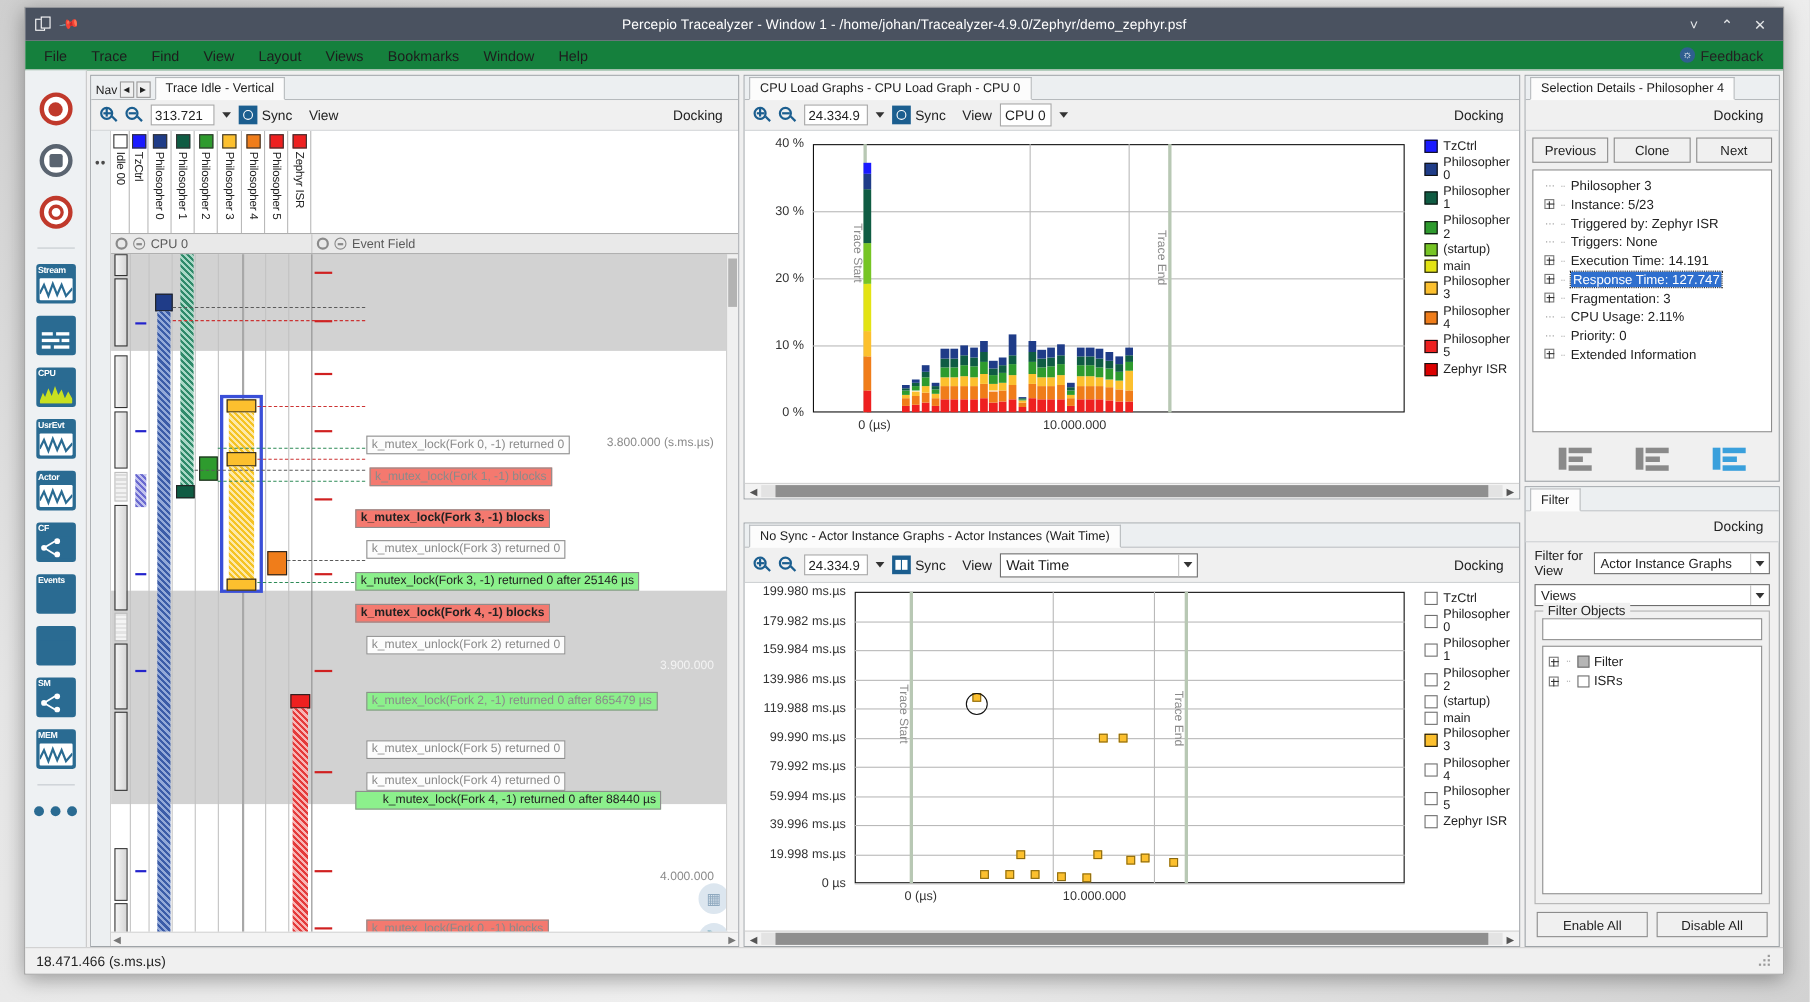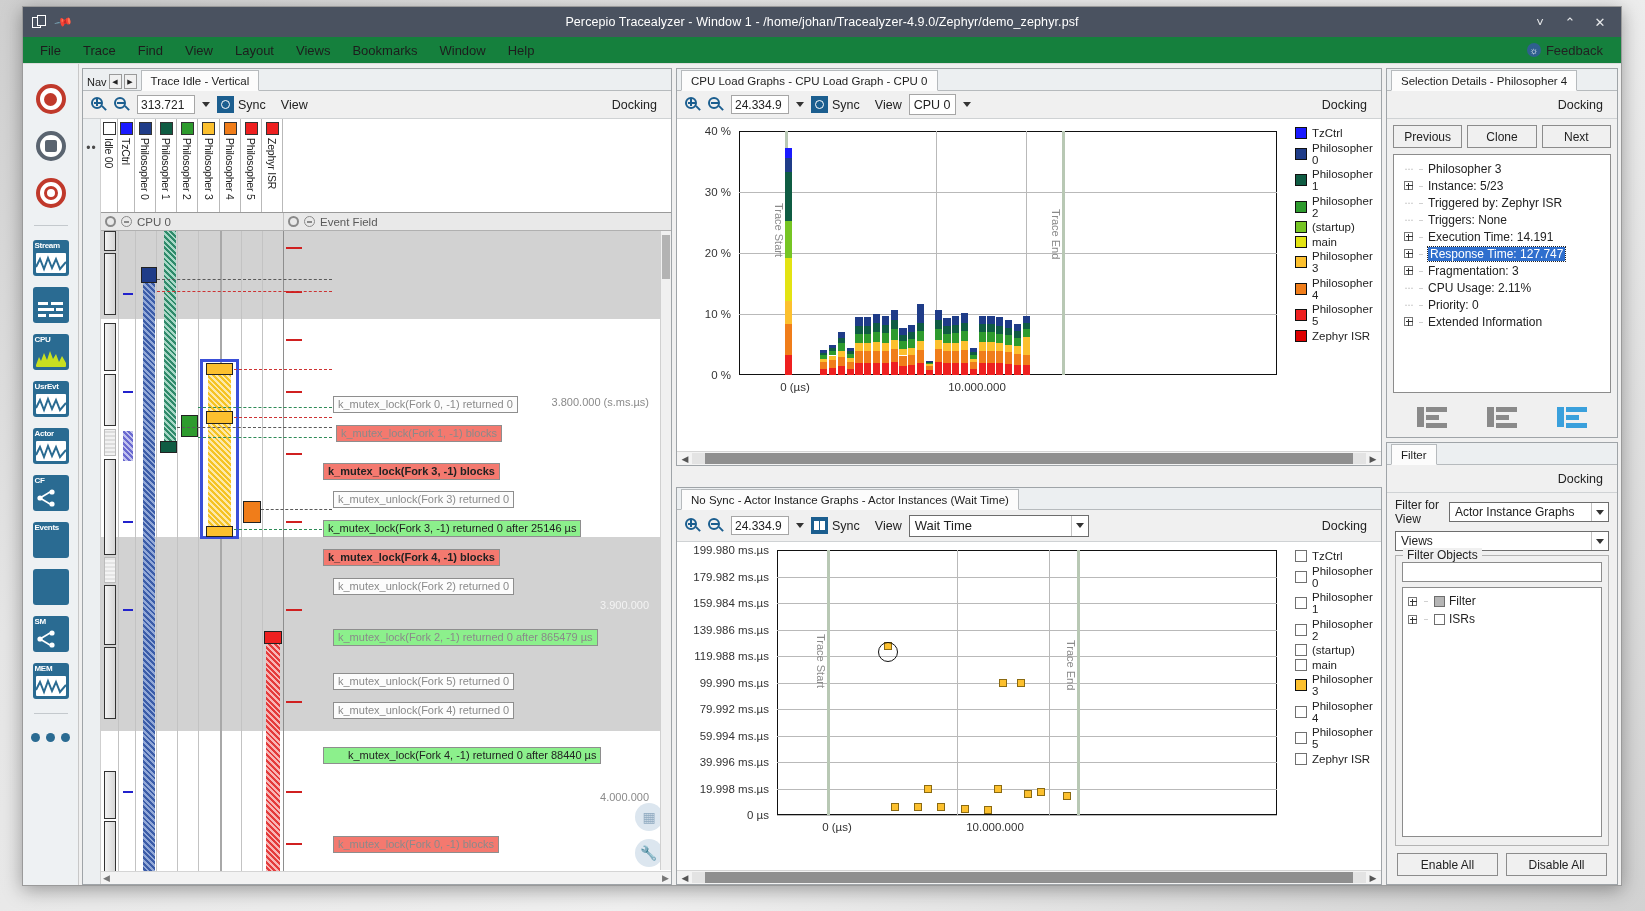--- a/index.html
+++ b/index.html
@@ -565,21 +565,21 @@
               <div class="evt-label evt-dim" style="left:232px;top:165px;">k_mutex_lock(Fork 0, -1) returned 0</div>
               <div class="evt-label evt-red evt-dim" style="left:235px;top:194px;">k_mutex_lock(Fork 1, -1) blocks</div>
               <div class="evt-label evt-red" style="left:222px;top:232px;font-weight:bold;">k_mutex_lock(Fork 3, -1) blocks</div>
               <div class="evt-label evt-dim" style="left:232px;top:260px;">k_mutex_unlock(Fork 3) returned 0</div>
               <div class="evt-label evt-green" style="left:222px;top:289px;">k_mutex_lock(Fork 3, -1) returned 0 after 25146 µs</div>
               <div class="evt-label evt-red" style="left:222px;top:318px;font-weight:bold;">k_mutex_lock(Fork 4, -1) blocks</div>
               <div class="evt-label evt-dim" style="left:232px;top:347px;">k_mutex_unlock(Fork 2) returned 0</div>
               <div class="evt-label evt-green evt-dim" style="left:232px;top:376px;margin-top:22px;">k_mutex_lock(Fork 2, -1) returned 0 after 865479 µs</div>
               <div class="evt-label evt-dim" style="left:232px;top:442px;">k_mutex_unlock(Fork 5) returned 0</div>
               <div class="evt-label evt-dim" style="left:232px;top:471px;">k_mutex_unlock(Fork 4) returned 0</div>
-              <div class="evt-label evt-green" style="left:222px;top:516px;padding-left:24px;">k_mutex_lock(Fork 4, -1) returned 0 after 88440 µs</div>
+              <div class="evt-label evt-green" style="left:222px;top:488px;padding-left:24px;">k_mutex_lock(Fork 4, -1) returned 0 after 88440 µs</div>
               <div class="evt-label evt-red evt-dim" style="left:232px;top:605px;">k_mutex_lock(Fork 0, -1) blocks</div>
 
               <div class="tick-label" style="top:165px;right:22px;">3.800.000 (s.ms.µs)</div>
               <div class="tick-label white" style="top:368px;right:22px;">3.900.000</div>
               <div class="tick-label" style="top:560px;right:22px;">4.000.000</div>
 
               <div class="fab" style="top:572px;">▦</div>
               <div class="fab" style="top:608px;">🔧</div>
 
             </div>
@@ -1186,15 +1186,26 @@
           <div class="btnrow2">
             <div class="btn">Enable All</div>
             <div class="btn">Disable All</div>
           </div>
         </div>
       </div>
 
     </div>
   </div>
 
+  <div id="statusbar">
+    <span>18.471.466 (s.ms.µs)</span>
+    <span class="grip">
+      <i style="left:8px;top:8px;"></i>
+          <i style="left:4px;top:8px;"></i>
+          <i style="left:8px;top:4px;"></i>
+      <i style="left:0px;top:8px;"></i>
+          <i style="left:4px;top:4px;"></i>
+          <i style="left:8px;top:0px;"></i>
+    </span>
+  </div>
 
 </div>
   </div>
 
 </body></html>

